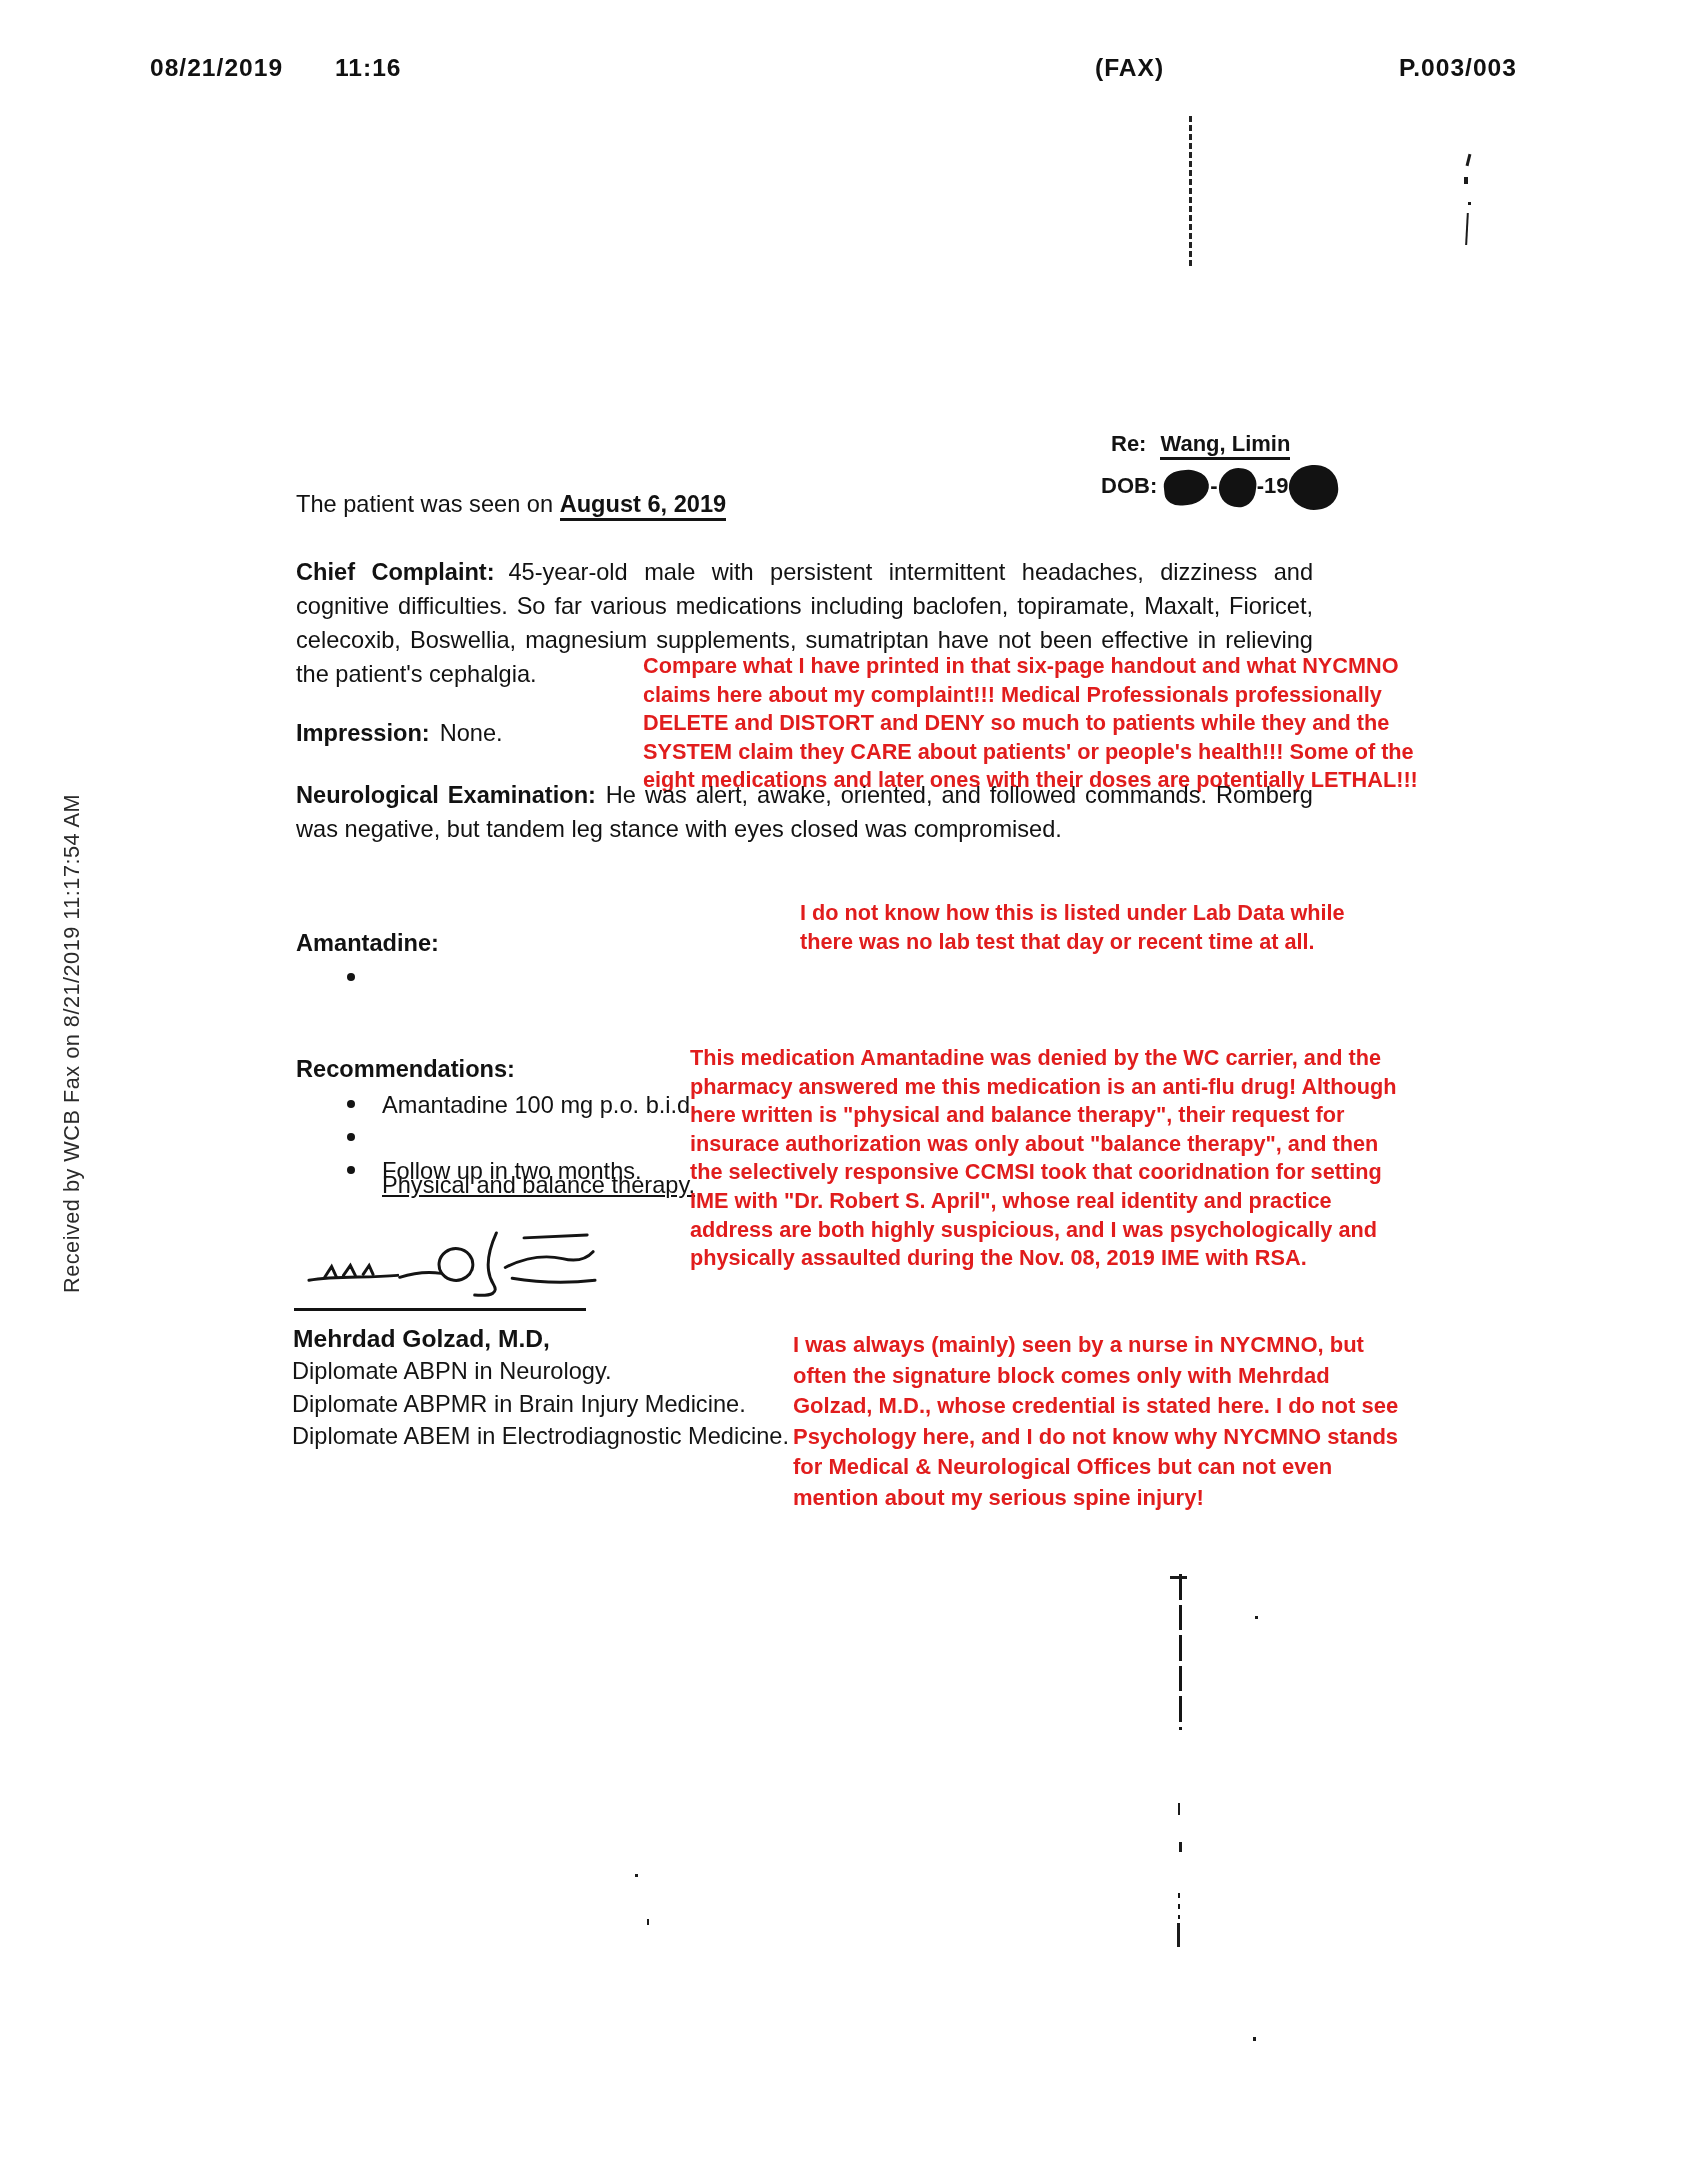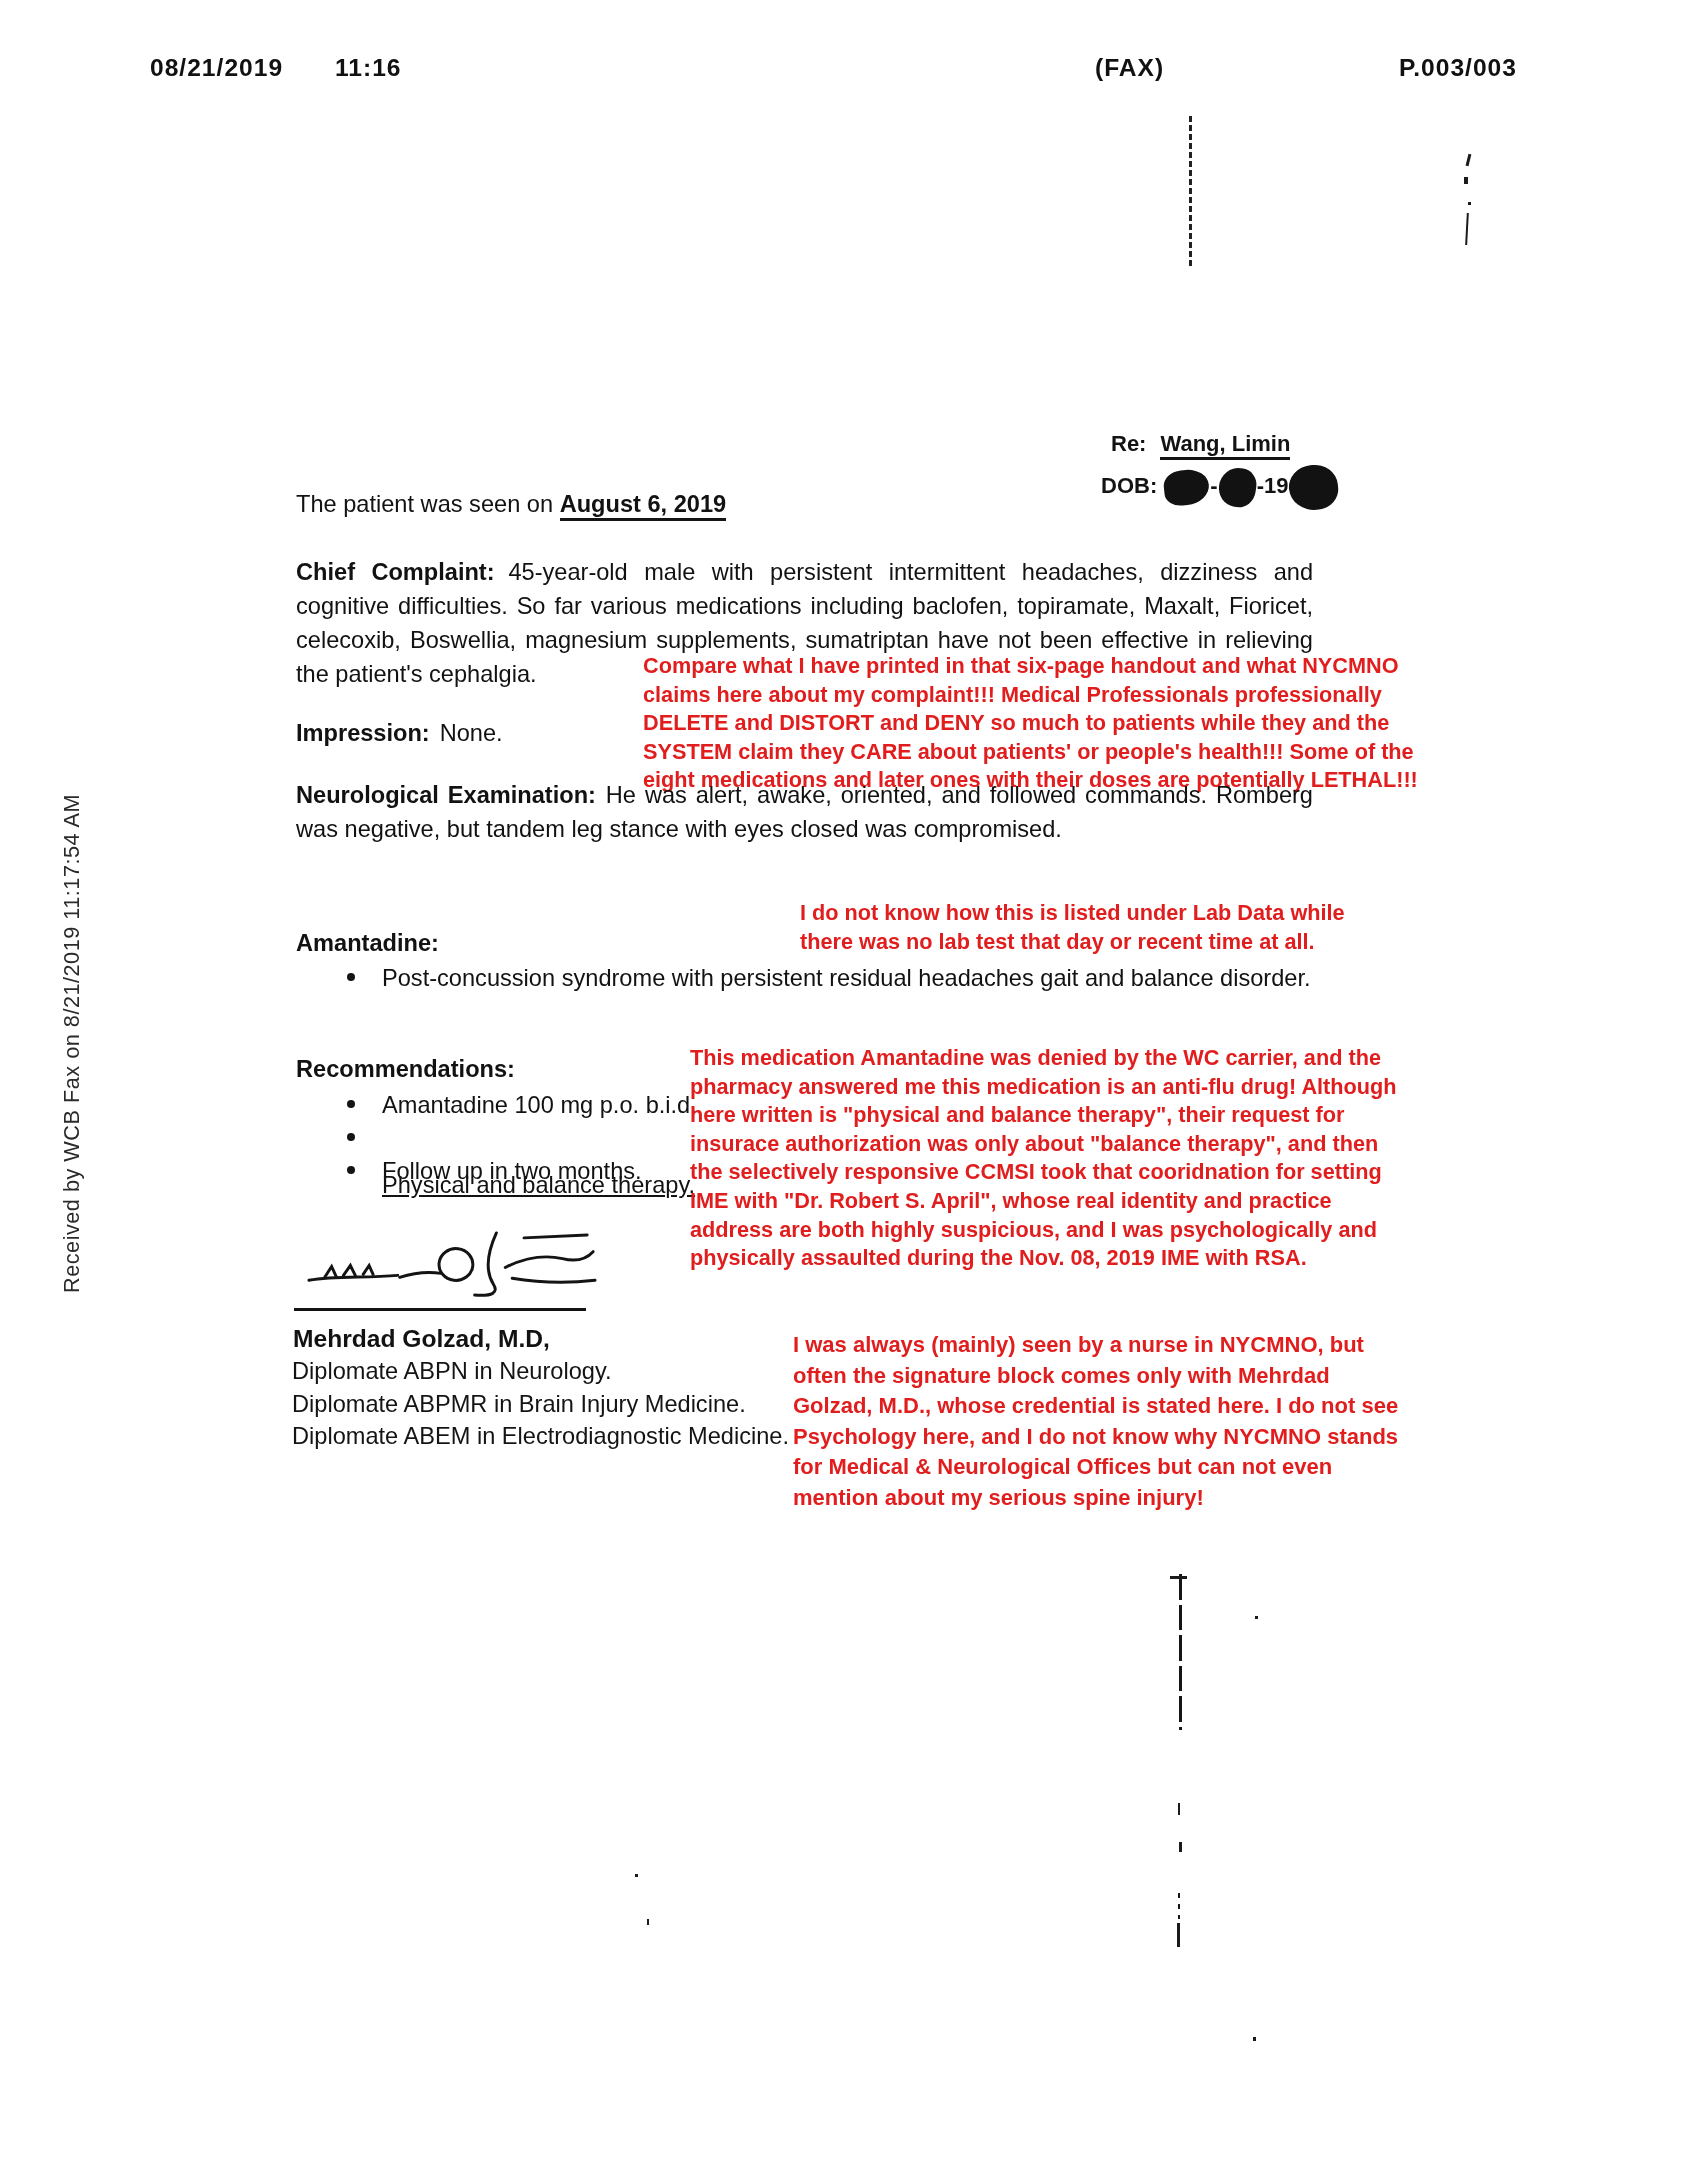--- a/index.html
+++ b/index.html
@@ -91,21 +91,20 @@
   <div class="abs body-text justify" style="left:296px; top:778px; width:1017px;">
     <span class="bold">Neurological Examination:</span><span class="gap-sm">He was alert, awake, oriented, and followed commands.  Romberg was negative, but tandem leg stance with eyes closed was compromised.</span>
   </div>
 
 
   <div class="abs annotation" style="left:800px; top:863px;margin-top:36px;">I do not know how this is listed under Lab Data while
 there was no lab test that day or recent time at all.</div>
 
   <div class="abs body-text bold" style="left:296px; top:926px;">Amantadine:</div>
   <div class="bullet-dot" style="left:347px; top:973px;"></div>
-  <div class="abs body-text justify" style="left:382px; top:961px; width:930px;">Post-concussion syndrome with persistent residual headaches gait and balance disorder.</div>
 
   <div class="abs body-text bold" style="left:296px; top:1052px;">Recommendations:</div>
 
   <div class="bullet-dot" style="left:347px; top:1100px;"></div>
   <div class="abs body-text" style="left:382px; top:1088px;">Amantadine 100 mg p.o. b.i.d.</div>
 
   <div class="bullet-dot" style="left:347px; top:1133px;"></div>
   <div class="abs body-text" style="left:382px; top:1168px;text-decoration:underline;">Physical and balance therapy.</div>
 
   <div class="bullet-dot" style="left:347px; top:1166px;"></div>

